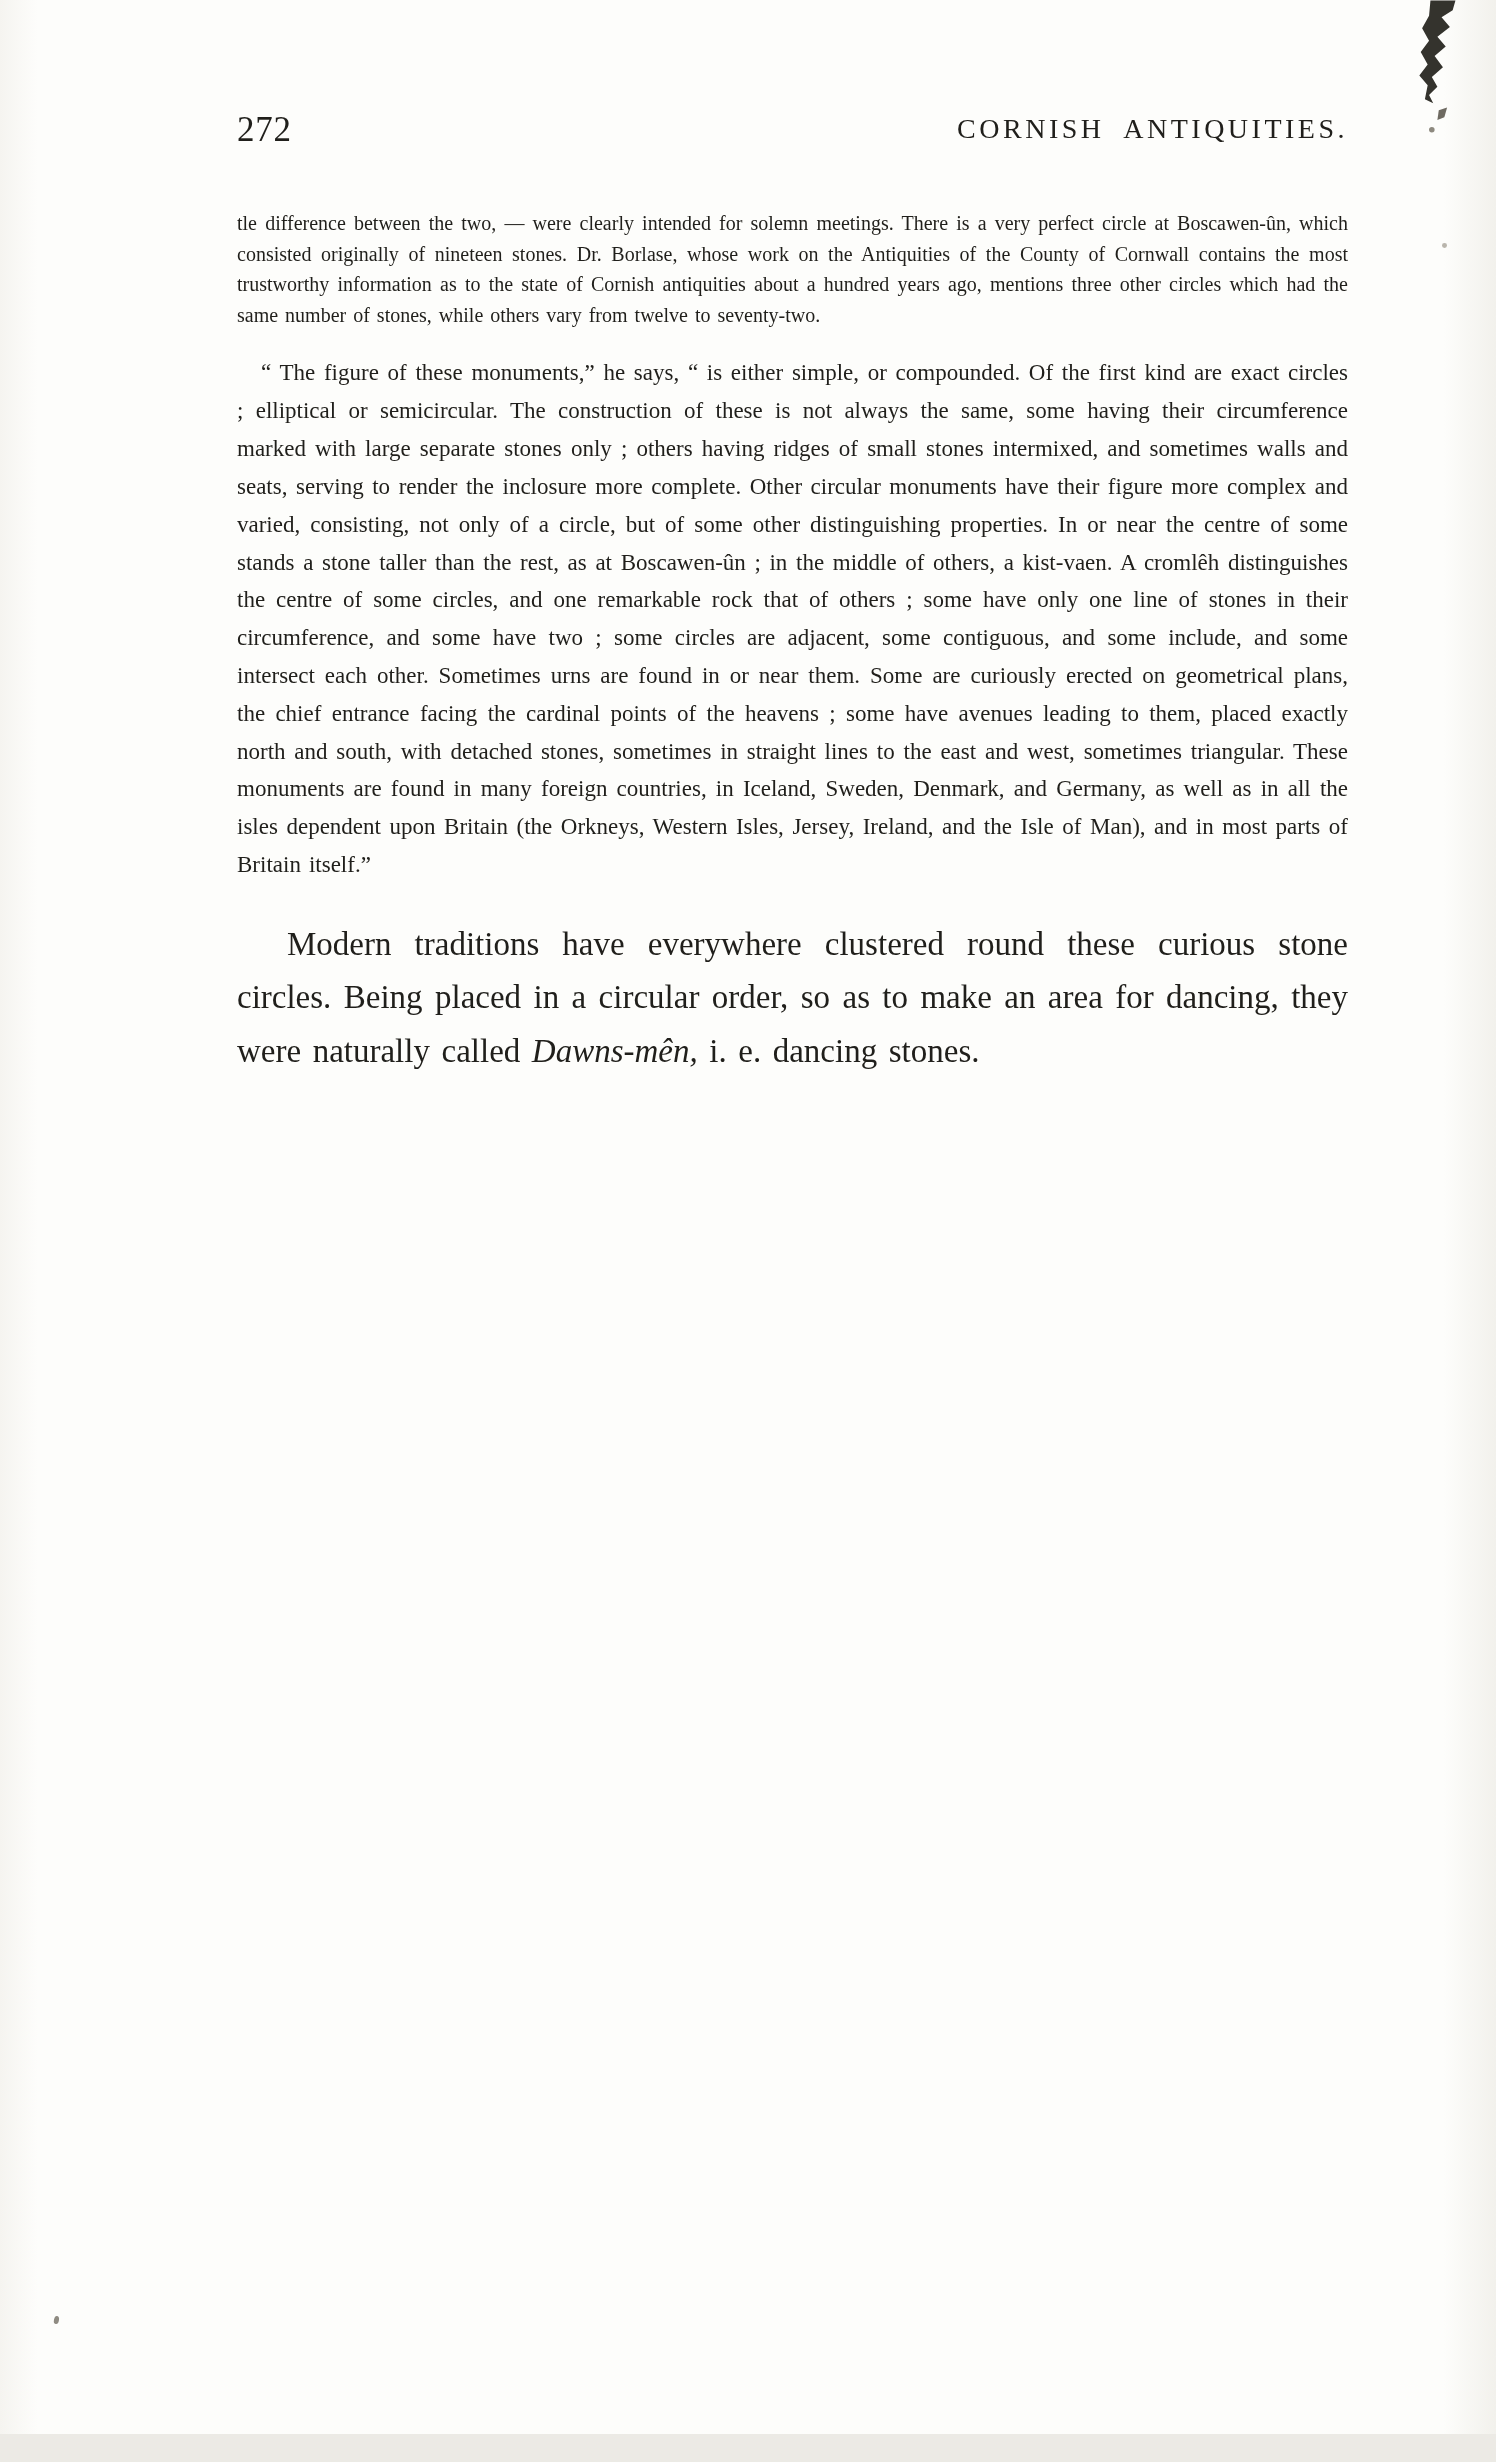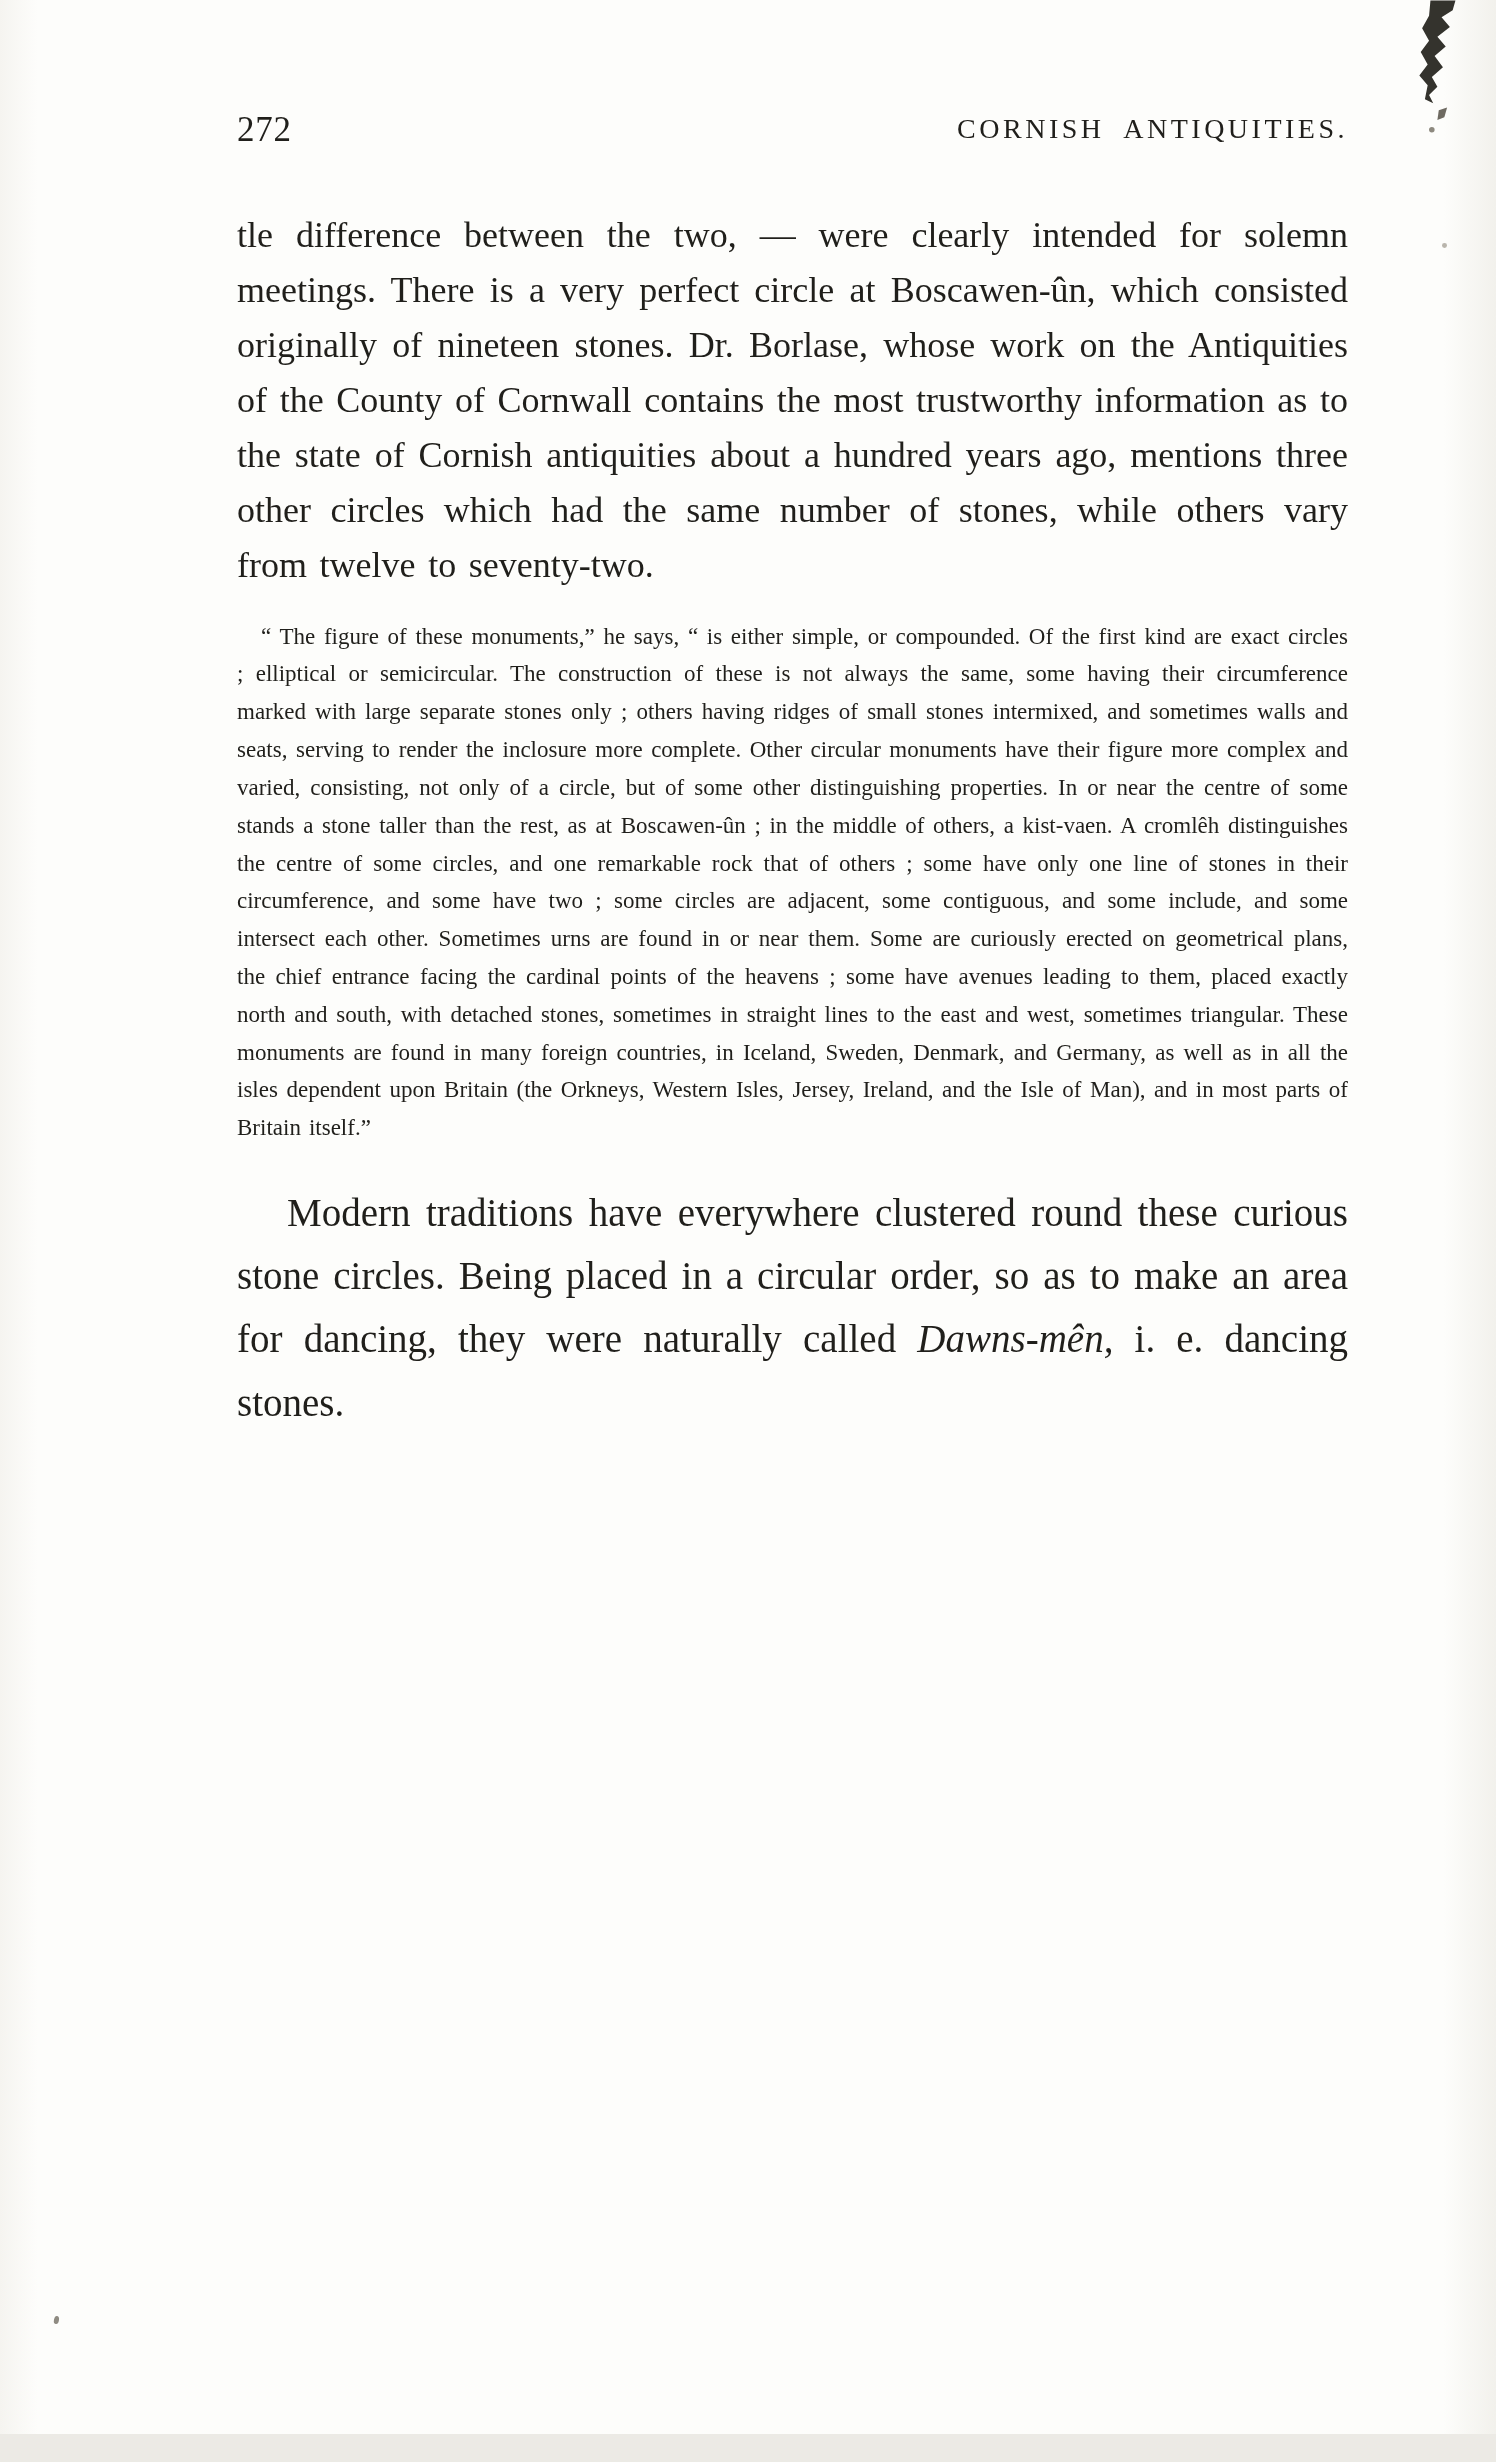--- a/index.html
+++ b/index.html
@@ -41,32 +41,32 @@
     letter-spacing: 3.5px;
     word-spacing: 9.8px;
   }
 
   
   .para {
     text-align: justify;
     word-spacing: 0.10em;
   }
   .para.main {
-    font-size: 36px;
+    font-size: 20px;
     line-height: 1.53;
     margin-top: 36px;
   }
   .para.quote {
     font-size: 23px;
     line-height: 1.645;
     margin-top: 24px;
     text-indent: 24px;
   }
   .para.final {
-    font-size: 39px;
+    font-size: 33px;
     line-height: 1.62;
     margin-top: 34px;
     text-indent: 50px;
   }
   .term { font-style: italic; }
 
   
   .ink-blot {
     position: absolute;
     top: 0;

